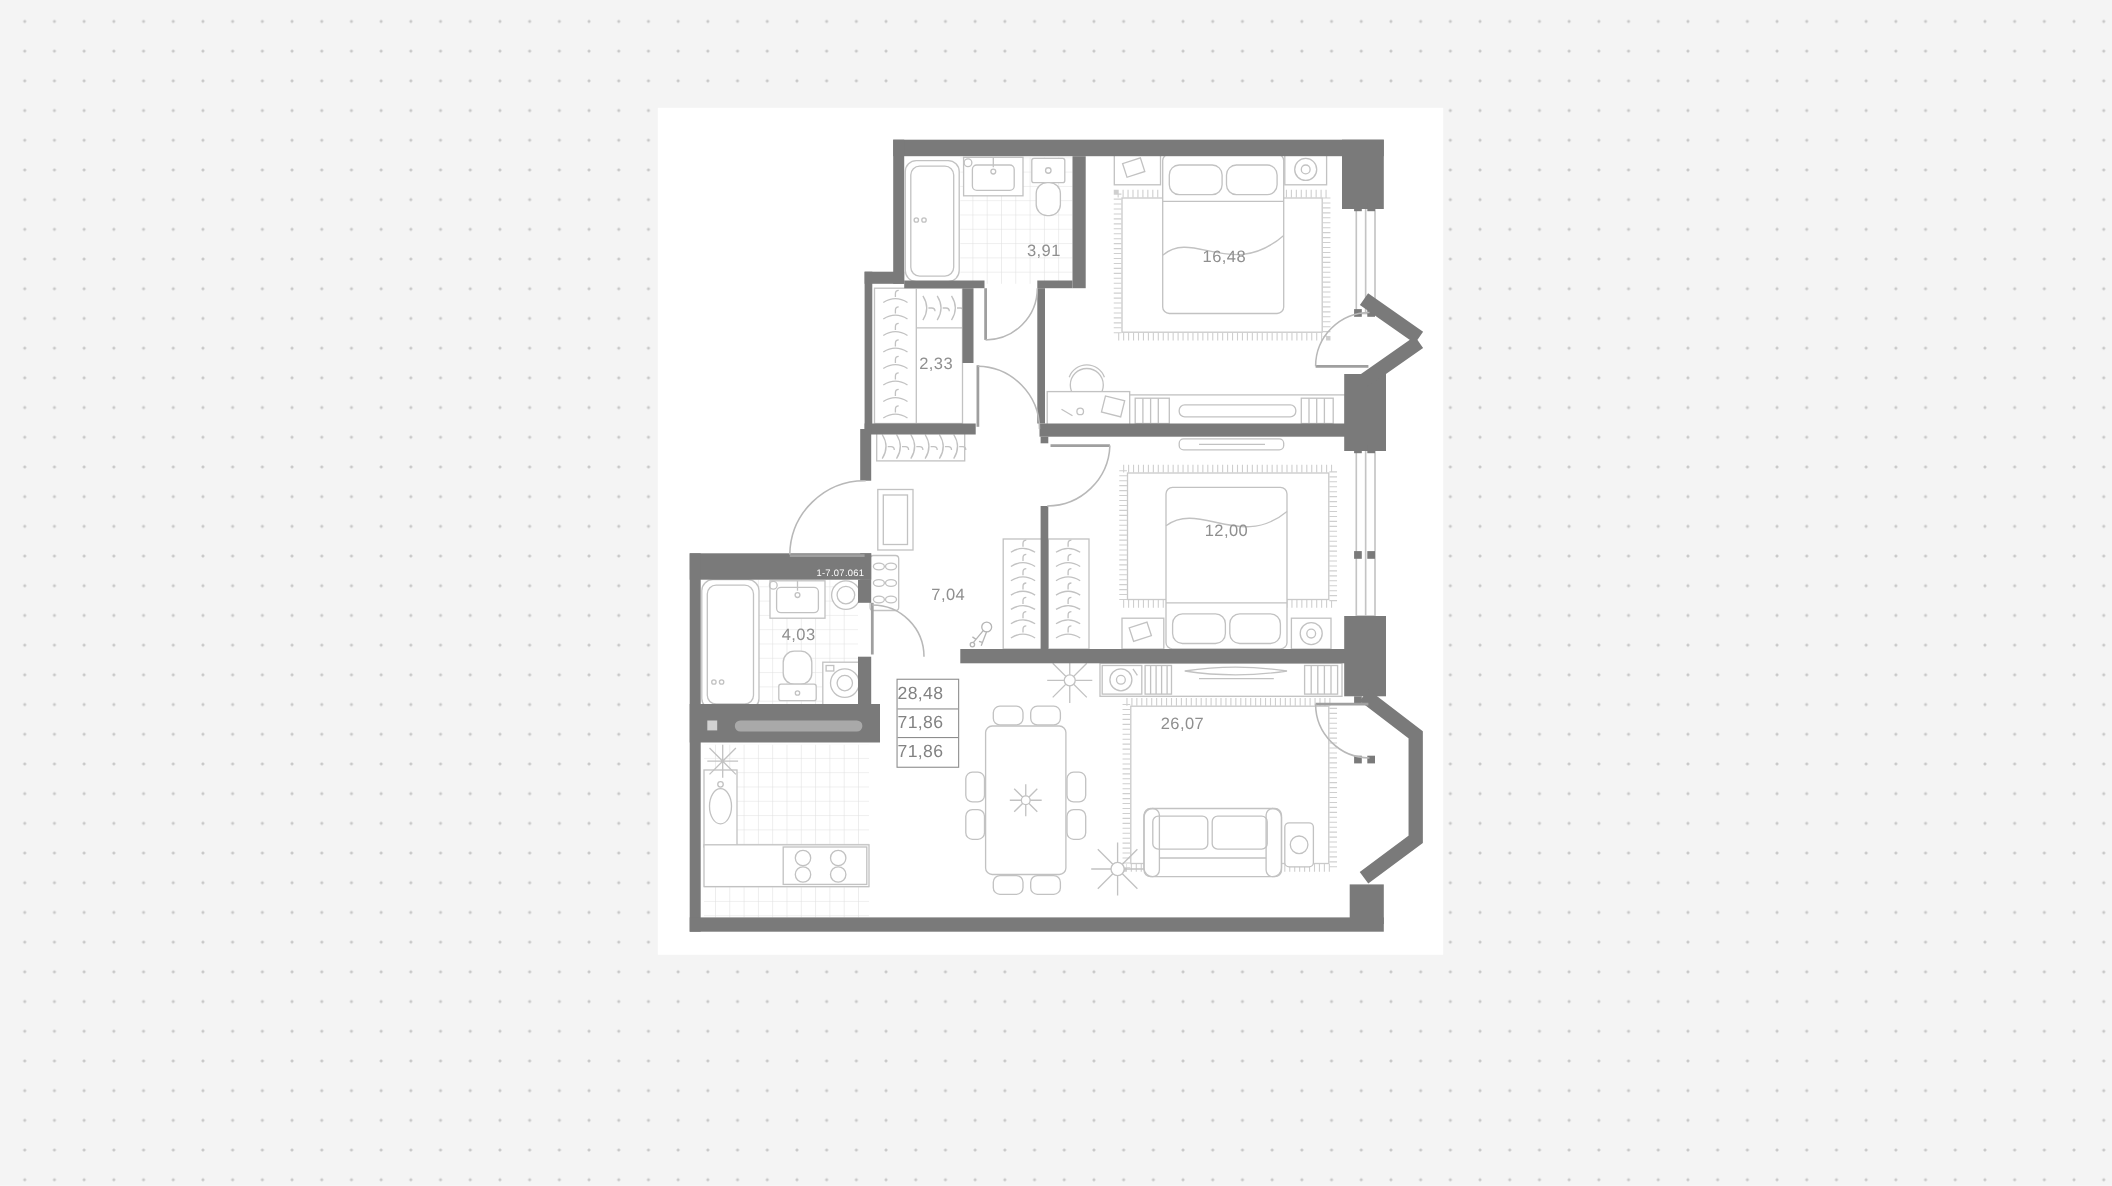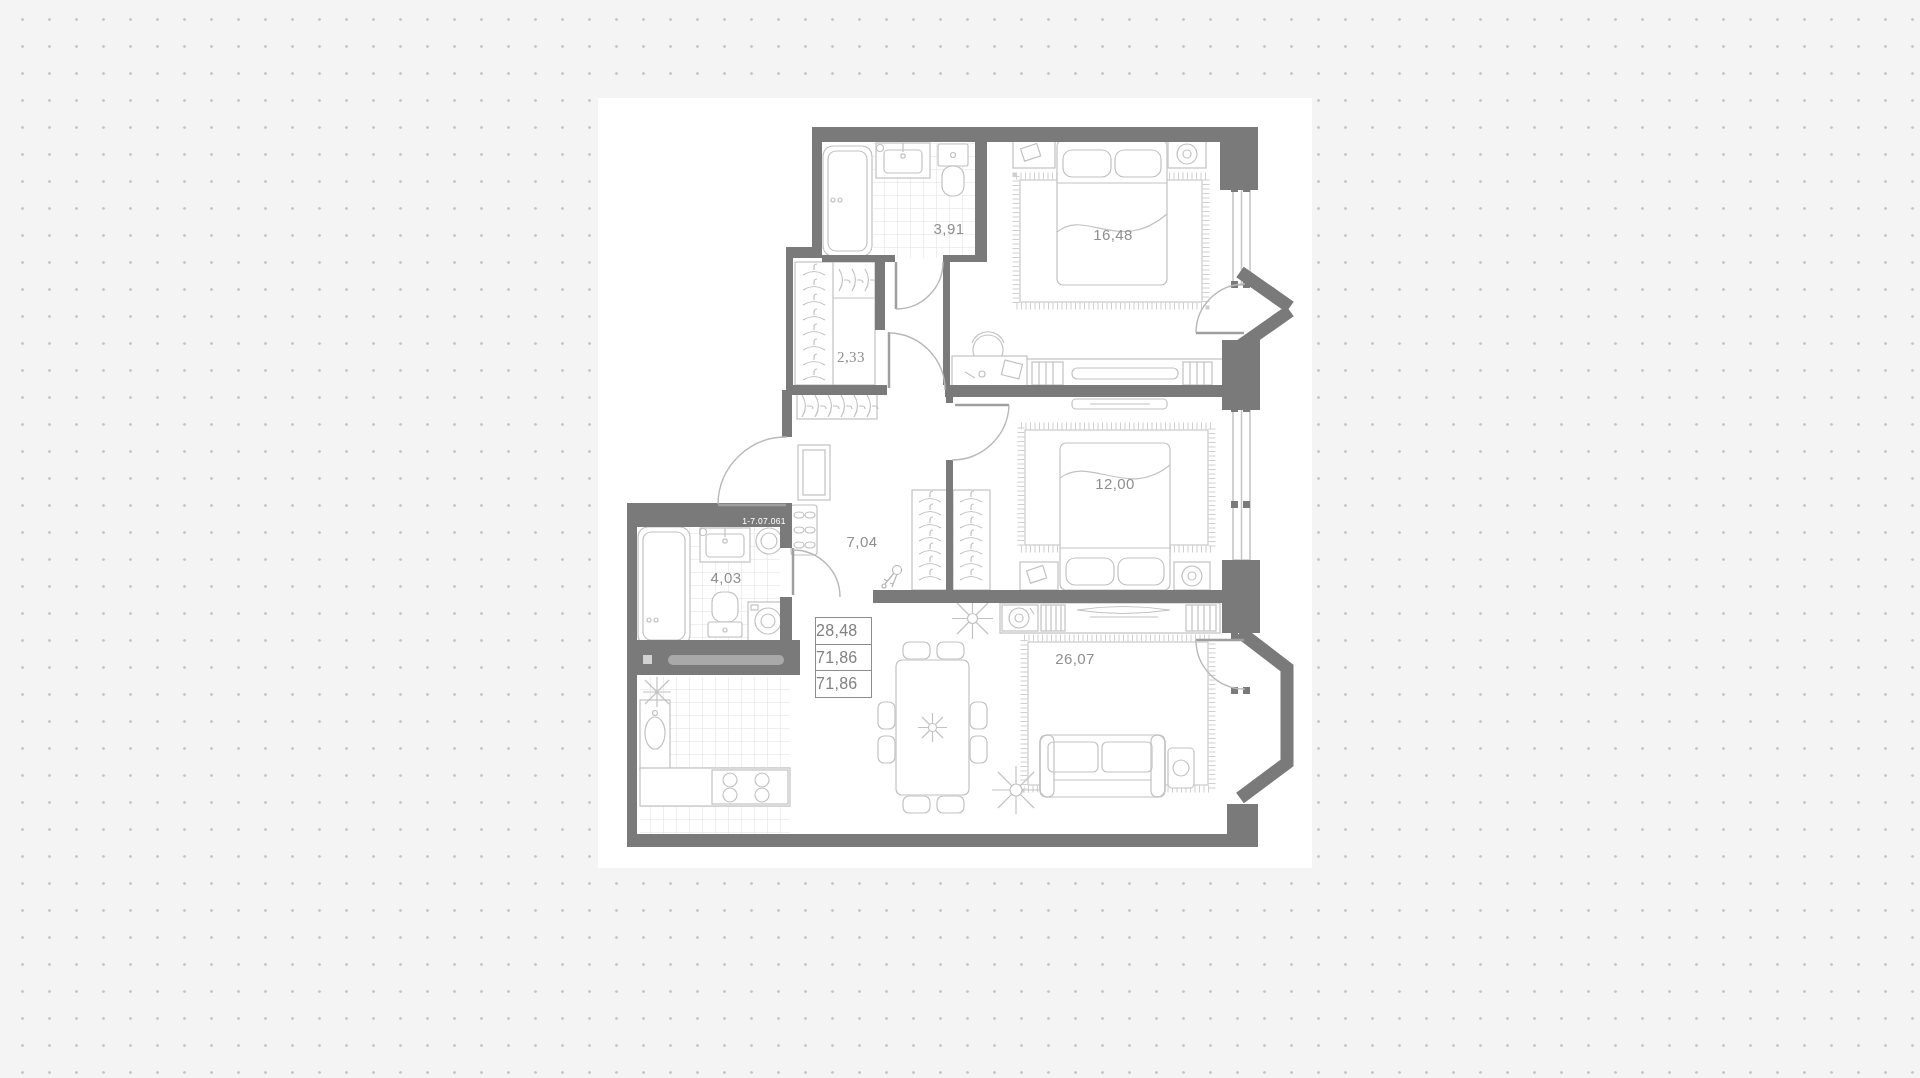--- a/index.html
+++ b/index.html
@@ -385,21 +385,21 @@
         <path d="M1009,405 A57 57 0 0 1 952,460"></path>
         <path d="M793,550 A47 47 0 0 1 840,597"></path>
         <path d="M787,437 A68 68 0 0 0 718,504"></path>
         <path d="M1196,333 A49 49 0 0 1 1245,284"></path>
         <path d="M1196,640 A49 49 0 0 0 1245,689"></path>
       </g>
     </g>
   </svg>
 
   <div class="room-label" style="left:949px;top:204px;margin-top:24px;">3,91</div>
-  <div class="room-label" style="left:851px;top:357px;font-family:Liberation Serif, serif;">2,33</div>
+  <div class="room-label" style="left:851px;top:331px;">2,33</div>
   <div class="room-label" style="left:1113px;top:234px;">16,48</div>
   <div class="room-label" style="left:1115px;top:483px;">12,00</div>
   <div class="room-label" style="left:862px;top:541px;">7,04</div>
   <div class="room-label" style="left:726px;top:577px;">4,03</div>
   <div class="room-label" style="left:1075px;top:658px;">26,07</div>
 
   <div class="apt-number" style="left:764px;top:521px;">1-7.07.061</div>
 
   <div class="area-table">
     <div class="cell">28,48</div>

